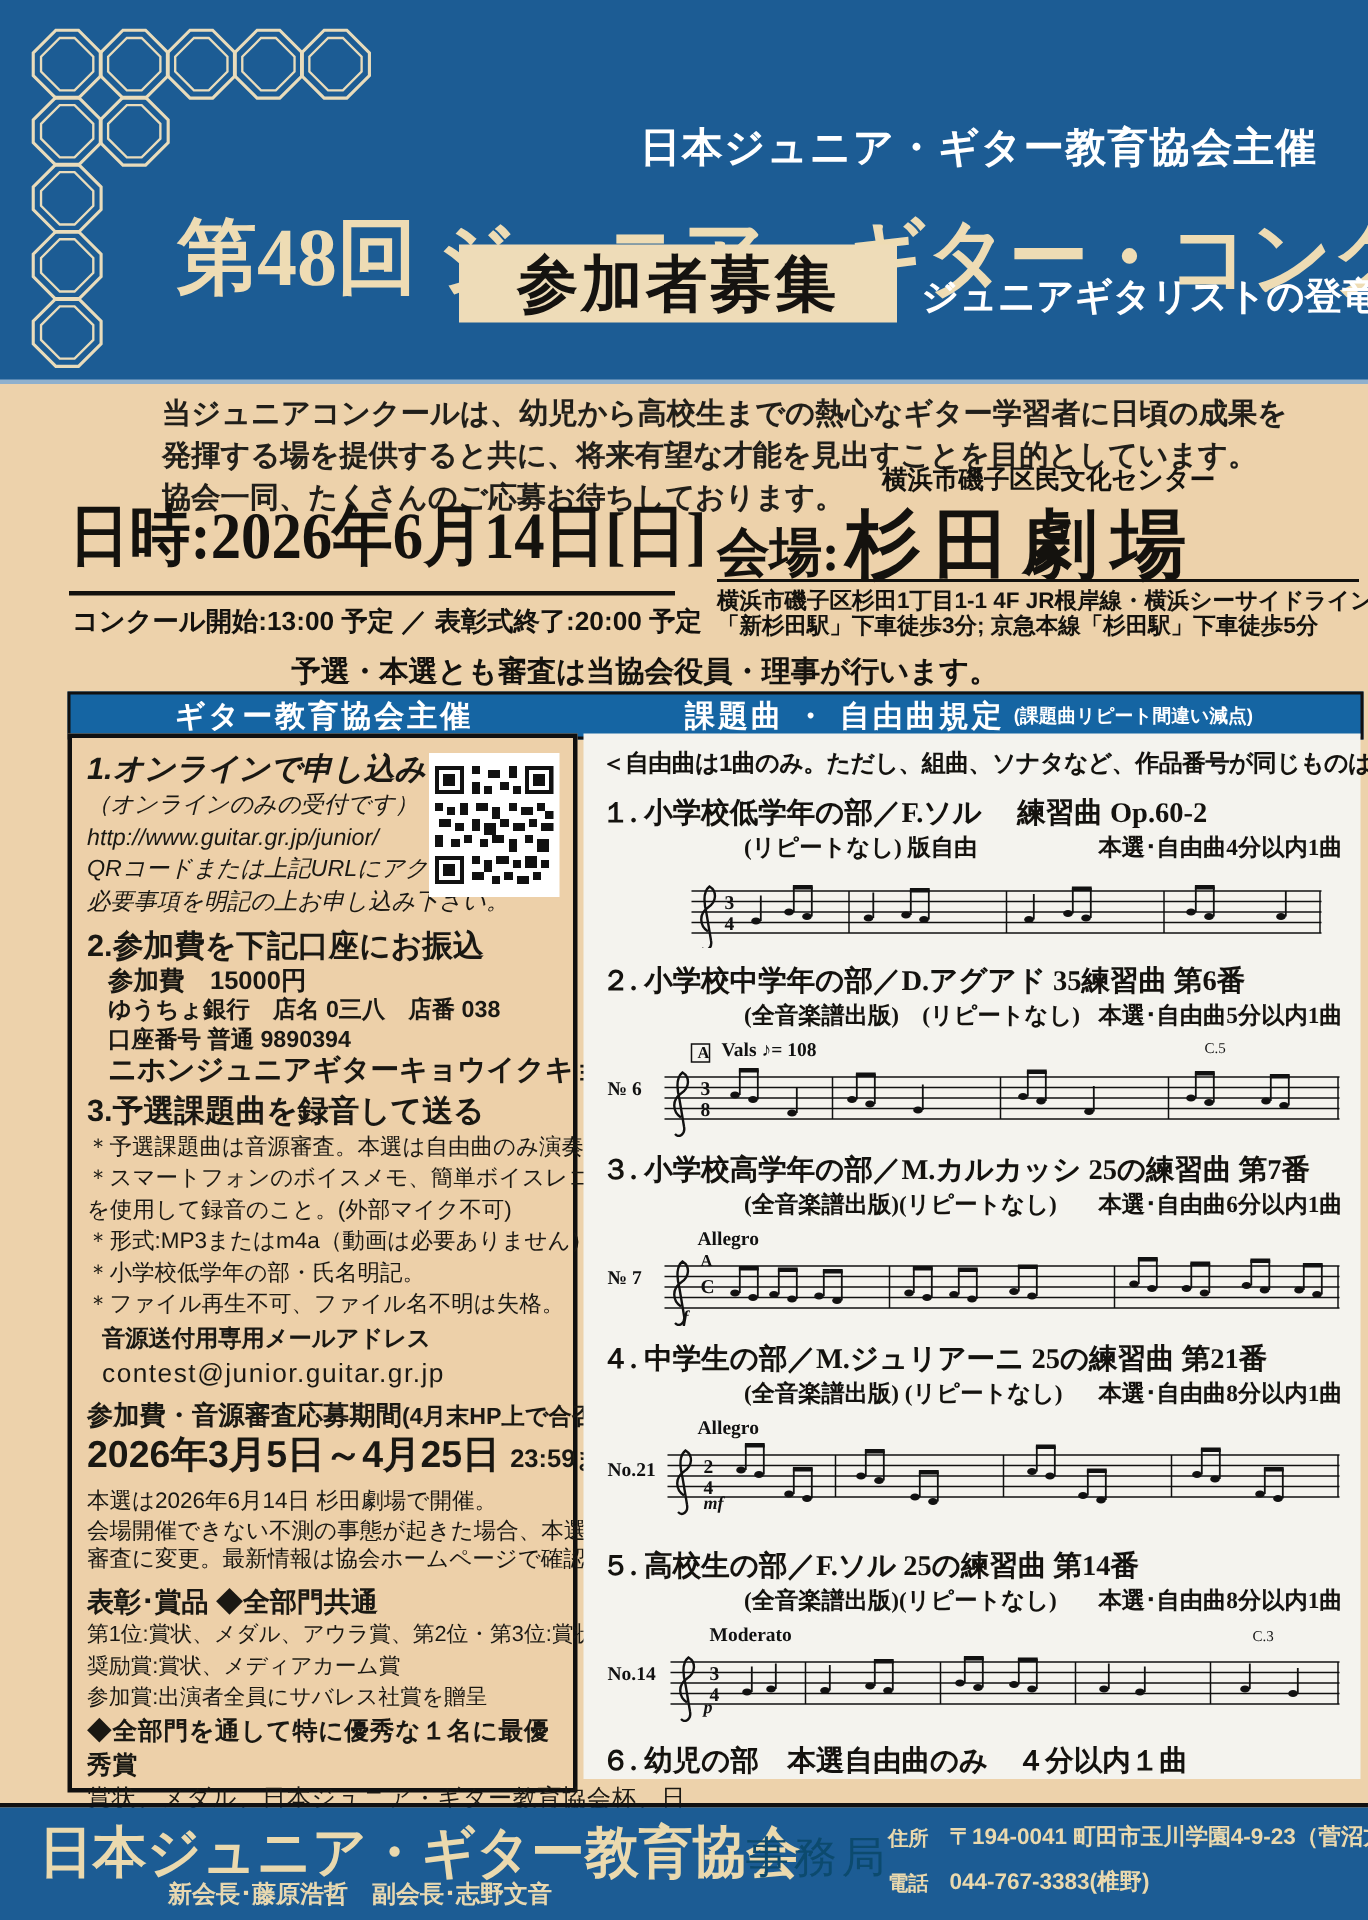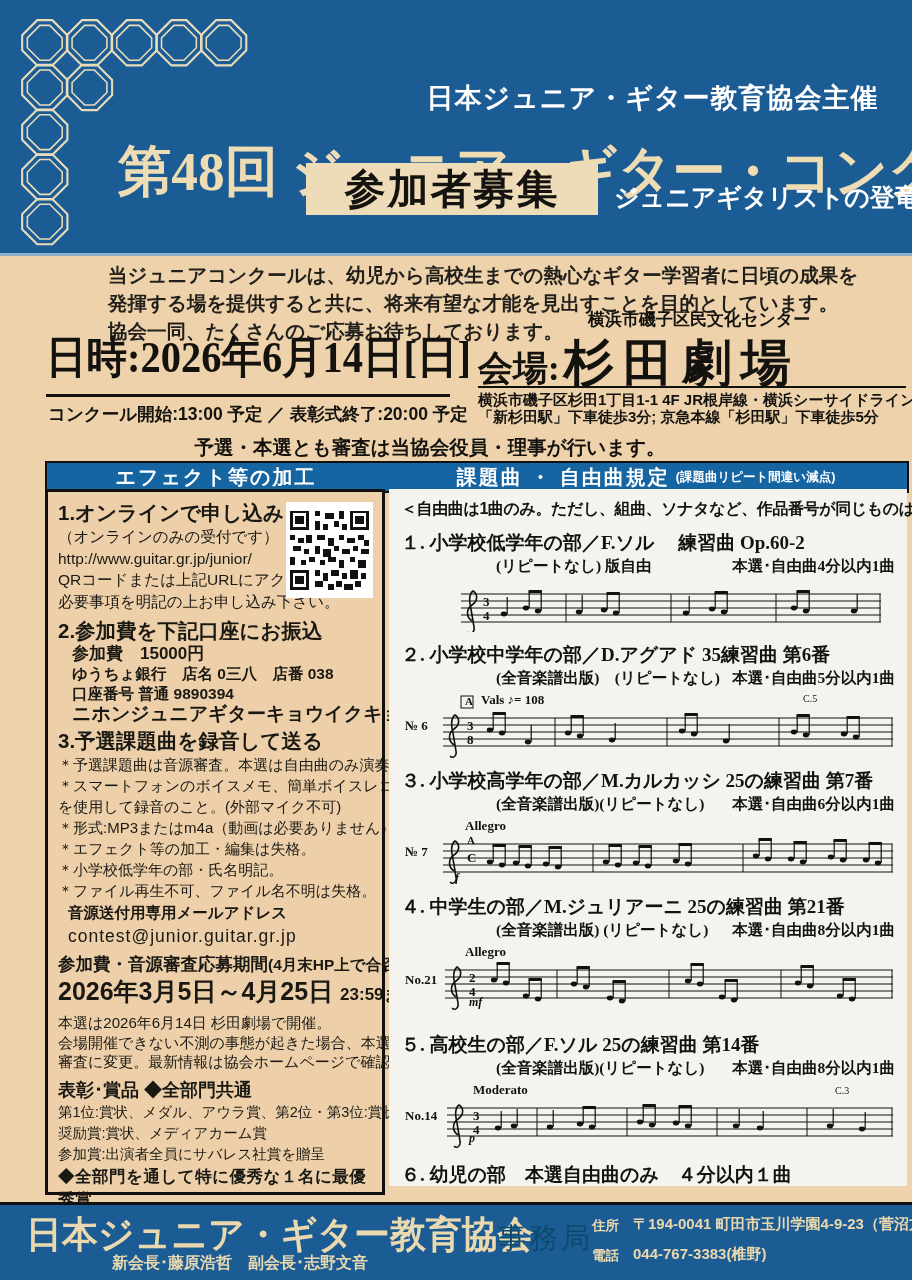--- a/index.html
+++ b/index.html
@@ -39,21 +39,21 @@
           display:flex;}
   .secbar .cellL{width:338px;display:flex;align-items:center;justify-content:center;}
   .secbar .cellR{flex:1;display:flex;align-items:center;justify-content:center;gap:6px;}
   .secbar .lbl{color:#fff;font-size:20px;font-weight:bold;letter-spacing:2px;}
   .secbar .note{color:#fff;font-size:12.5px;font-weight:bold;}
 
   
   .lbox{left:45px;top:489px;width:340px;height:706px;background:#edd0a9;border:3px solid #101010;
         box-sizing:border-box;padding:8px 9px 0 10px;color:#1a1813;}
   .step-title{font-size:20.5px;font-weight:bold;line-height:26px;}
-  .s1wrap{display:flex;}
+  .s1wrap{display:flex;font-style:italic;}
   .s1left{width:228px;}
   .small{font-size:15.5px;line-height:21.5px;font-weight:500;white-space:nowrap;}
   .qr{width:88px;height:88px;background:#fff;padding:4px;margin-top:2px;}
   .bank{margin-left:14px;}
   .bank div{font-size:15.5px;line-height:20px;font-weight:600;white-space:nowrap;}
   .bank .kana{font-weight:bold;font-size:19px;}
   .ast div{font-size:15px;line-height:21px;font-weight:500;white-space:nowrap;}
   .maillbl{font-size:15.5px;font-weight:bold;margin:2px 0 0 10px;}
   .mailaddr{font-size:17.5px;letter-spacing:1px;margin-left:10px;line-height:24px;}
   .period-title{font-size:17.5px;font-weight:bold;white-space:nowrap;margin-top:4px;}
@@ -154,21 +154,21 @@
   <span class="vl">会場:</span>
   <span class="vn">杉田劇場</span>
 </div>
 <div class="abs venue-underline"></div>
 <div class="abs addr" style="top:391px">横浜市磯子区杉田1丁目1-1  4F JR根岸線・横浜シーサイドライン</div>
 <div class="abs addr" style="top:408px">「新杉田駅」下車徒歩3分; 京急本線「杉田駅」下車徒歩5分</div>
 <div class="abs judging">予選・本選とも審査は当協会役員・理事が行います。</div>
 
 <div class="abs secbar">
   <div class="cellL">
-    <span class="lbl">エフェクト等の加工</span>
+    <span class="lbl">ギター教育協会主催</span>
   </div>
   <div class="cellR">
     <span class="lbl">課題曲 ・ 自由曲規定</span>
     <span class="note">(課題曲リピート間違い減点)</span>
   </div>
 </div>
 
 <div class="abs lbox">
   <div class="s1wrap">
     <div class="s1left">
@@ -244,21 +244,20 @@
     <div>口座番号 普通 9890394</div>
     <div class="kana">ニホンジュニアギターキョウイクキョウカイ</div>
   </div>
 
   <div class="step-title" style="margin-top:4px">3.予選課題曲を録音して送る</div>
   <div class="ast">
     <div>＊予選課題曲は音源審査。本選は自由曲のみ演奏。</div>
     <div>＊スマートフォンのボイスメモ、簡単ボイスレコーダー等</div>
     <div>を使用して録音のこと。(外部マイク不可)</div>
     <div>＊形式:MP3またはm4a（動画は必要ありません）</div>
-    <div>＊エフェクト等の加工・編集は失格。</div>
     <div>＊小学校低学年の部・氏名明記。</div>
     <div>＊ファイル再生不可、ファイル名不明は失格。</div>
   </div>
   <div class="maillbl">音源送付用専用メールアドレス</div>
   <div class="mailaddr">contest@junior.guitar.gr.jp</div>
 
   <div class="period-title"><span>参加費・音源審査応募期間</span><span class="pnote">(4月末HP上で合否発表)</span></div>
   <div class="period-dates"><span>2026年3月5日～4月25日</span> <span class="until">23:59まで</span></div>
 
   <div class="fnote" style="margin-top:3px">

